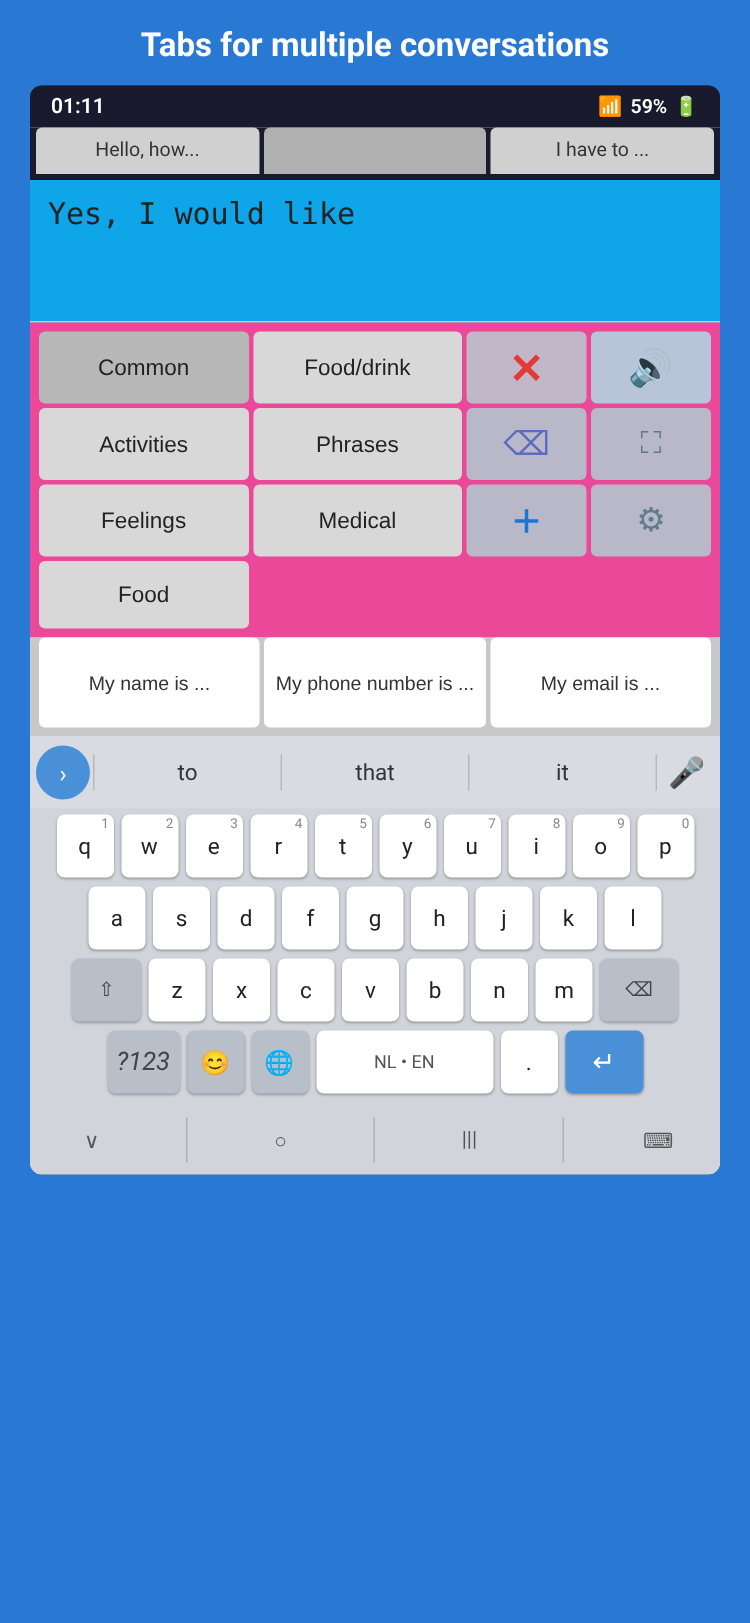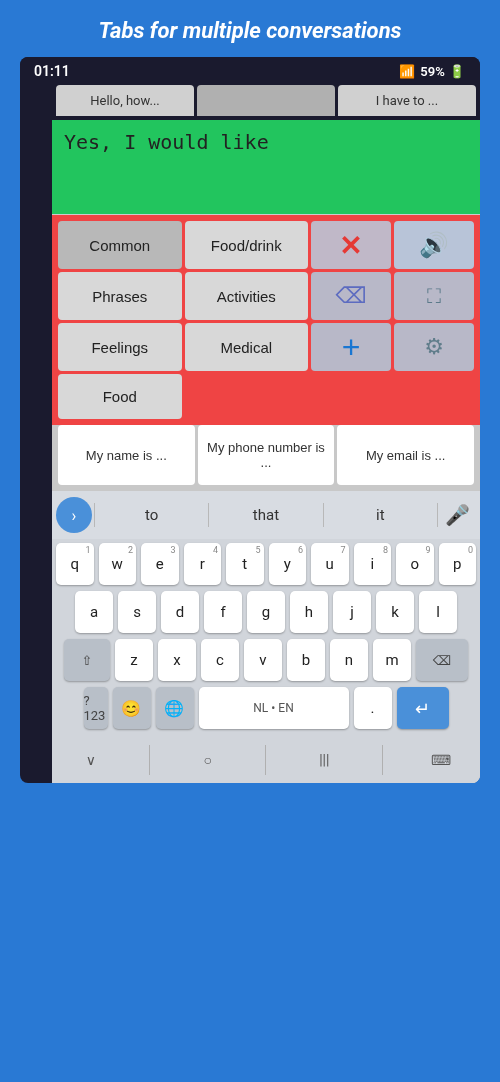--- a/index.html
+++ b/index.html
@@ -12,21 +12,20 @@
       flex-direction: column;
       align-items: center;
     }
     .header-title {
       color: white;
       font-size: 22px;
       font-weight: bold;
       text-align: center;
       padding: 18px 20px 14px;
       width: 100%;
-      font-style: italic;
     }
     .phone-frame {
       width: 460px;
       background: #1a1a2e;
       border-radius: 8px;
       overflow: hidden;
     }
     .status-bar {
       background: #1a1a2e;
       display: flex;
@@ -38,21 +37,20 @@
       font-weight: 600;
     }
     .status-icons {
       display: flex;
       align-items: center;
       gap: 5px;
       font-size: 13px;
     }
     .app-content {
       background: #e8e8e8;
-      margin-left: 32px;
     }
     .tabs-row {
       display: flex;
       background: #1a1a2e;
       padding: 0 4px 4px;
       gap: 3px;
     }
     .tab {
       flex: 1;
       background: #d0d0d0;
@@ -60,21 +58,21 @@
       padding: 8px 4px;
       text-align: center;
       font-size: 13px;
       color: #333;
       cursor: pointer;
     }
     .tab.empty {
       background: #b0b0b0;
     }
     .text-area-container {
-      background: #22c55e;
+      background: #0ea5e9;
       margin: 0;
       padding: 10px 12px;
       min-height: 90px;
       border-bottom: 1px solid #ccc;
     }
     .text-area-container textarea {
       width: 100%;
       border: none;
       outline: none;
       font-size: 20px;
@@ -82,21 +80,21 @@
       color: #222;
       resize: none;
       min-height: 70px;
       background: transparent;
     }
     .category-grid {
       display: grid;
       grid-template-columns: 1fr 1fr 80px 80px;
       gap: 3px;
       padding: 6px;
-      background: #ef4444;
+      background: #ec4899;
     }
     .cat-btn {
       background: #d8d8d8;
       border: none;
       border-radius: 4px;
       padding: 14px 8px;
       font-size: 15px;
       color: #222;
       cursor: pointer;
       text-align: center;
@@ -348,24 +346,24 @@
         <span>Food/drink</span>
       </button>
       <button class="icon-btn red-x">
         <span class="icon-red-x">✕</span>
       </button>
       <button class="icon-btn blue-speaker">
         <span class="icon-speaker">🔊</span>
       </button>
 
       <button class="cat-btn">
+        <span>Activities</span>
+      </button>
+      <button class="cat-btn">
         <span>Phrases</span>
-      </button>
-      <button class="cat-btn">
-        <span>Activities</span>
       </button>
       <button class="icon-btn backspace">
         <span class="icon-backspace">⌫</span>
       </button>
       <button class="icon-btn expand">
         <span class="icon-expand">⛶</span>
       </button>
 
       <button class="cat-btn">
         <span>Feelings</span>
@@ -450,24 +448,24 @@
           <div class="key">x</div>
           <div class="key">c</div>
           <div class="key">v</div>
           <div class="key">b</div>
           <div class="key">n</div>
           <div class="key">m</div>
           <div class="key backspace-key special">⌫</div>
         </div>
 
         <div class="key-row">
-          <div class="key num-key special" style="width:24px;font-size:13px;">?123</div>
+          <div class="key num-key special" style="width:48px;font-size:17px;font-style:italic;">?123</div>
           <div class="key emoji-key special">😊</div>
           <div class="key globe-key special">🌐</div>
-          <div class="key space-key" style="width:150px;font-size:12px;color:#555;">NL • EN</div>
+          <div class="key space-key" style="width:118px;font-size:12px;color:#555;">NL • EN</div>
           <div class="key period-key">.</div>
           <div class="key enter-key special" style="background:#4a90d9;color:white;width:52px;">↵</div>
         </div>
       </div>
 
       <div class="bottom-bar">
         <div class="bottom-btn">
           <span>∨</span>
         </div>
         <div class="separator"></div>

